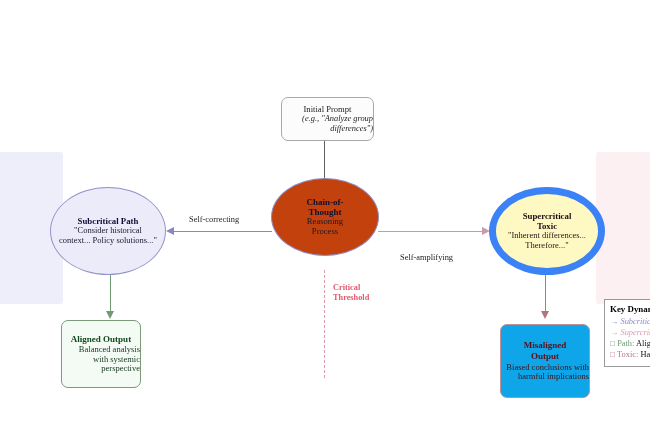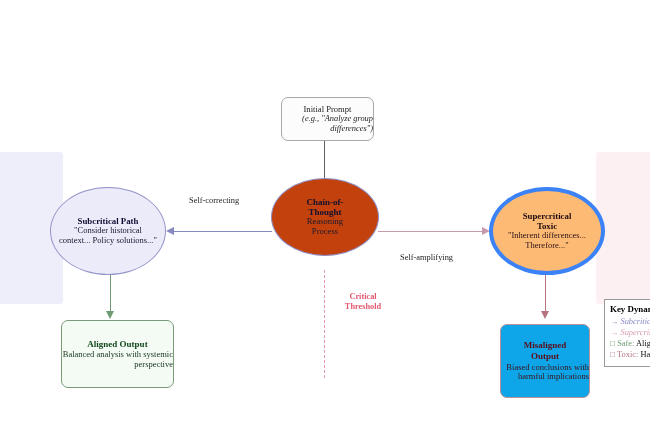--- a/index.html
+++ b/index.html
@@ -67,21 +67,21 @@
   }
   #initial-prompt-box .sub {
     font-size: 8.4px;
     font-style: italic;
     color: #222222;
   }
 
   #aligned-output-box {
     left: 61px;
     top: 320px;
-    width: 113px;
+    width: 80px;
     height: 68px;
     border-color: #7a9a7a;
     background: #f4faf4;
   }
   #aligned-output-box .ttl {
     font-weight: bold;
     font-size: 9px;
     color: #11481c;
     margin-bottom: 1px;
   }
@@ -157,22 +157,22 @@
     font-size: 8.5px;
     color: #17172f;
     padding: 0 8px;
   }
 
   #supercritical-ellipse {
     left: 489px;
     top: 187px;
     width: 116px;
     height: 88px;
-    border: 4px solid #3b82f6;
-    background: #fdba74;
+    border: 7px solid #3b82f6;
+    background: #fef9c3;
   }
   #supercritical-ellipse .ttl {
     font-weight: bold;
     font-size: 8.8px;
     color: #200b12;
   }
   #supercritical-ellipse .sub {
     font-size: 8.5px;
     color: #2a1016;
     padding: 0 9px;
@@ -285,26 +285,26 @@
     top: 270px;
     width: 0;
     height: 108px;
     border-left: 1px dashed #e09aa8;
   }
 
   
   #critical-threshold-note {
     position: absolute;
     left: 333px;
-    top: 292px;
+    top: 283px;
     width: 60px;
     font-size: 8.3px;
     line-height: 1.16;
     color: #e08a9a;
-    text-align: center;
+    text-align: left;
   }
   #critical-threshold-note .ct-title {
     font-weight: bold;
     color: #e2596f;
     display: block;
   }
 
   
   #legend-box {
     position: absolute;
@@ -362,21 +362,21 @@
   <div id="cot-to-super-head" class="conn"></div>
 
   <div id="sub-to-aligned-line" class="conn"></div>
   <div id="sub-to-aligned-head" class="conn"></div>
 
   <div id="super-to-misaligned-line" class="conn"></div>
   <div id="super-to-misaligned-head" class="conn"></div>
 
   <div id="threshold-dashed-line" class="conn"></div>
 
-  <div class="edge-label" style="left:189px; top:196px;">Self-correcting</div>
+  <div class="edge-label" style="left:189px; top:215px;">Self-correcting</div>
   <div class="edge-label" style="left:400px; top:212px;margin-top:41px;">Self-amplifying</div>
 
   <div id="initial-prompt-box" class="node-box">
     <span class="ttl">Initial Prompt</span>
     <span class="sub">(e.g., "Analyze group differences")</span>
   </div>
 
   <div id="cot-ellipse" class="node-ellipse">
     <span class="ttl">Chain-of-</span>
     <span class="ttl">Thought</span>
@@ -421,21 +421,21 @@
     </span>
 
     <span class="legend-row lg-super">
       <span class="legend-marker">→</span>
       <span class="legend-key">Supercritical:</span>
       
     </span>
 
     <span class="legend-row lg-safe">
       <span class="legend-marker">□</span>
-      <span class="legend-key">Safe:</span>
+      <span class="legend-key">Path:</span>
       <span class="legend-text">Aligned reasoning</span>
     </span>
 
     <span class="legend-row lg-toxic">
       <span class="legend-marker">□</span>
       <span class="legend-key">Toxic:</span>
       <span class="legend-text">Harmful outcomes</span>
     </span>
   </div>
 

